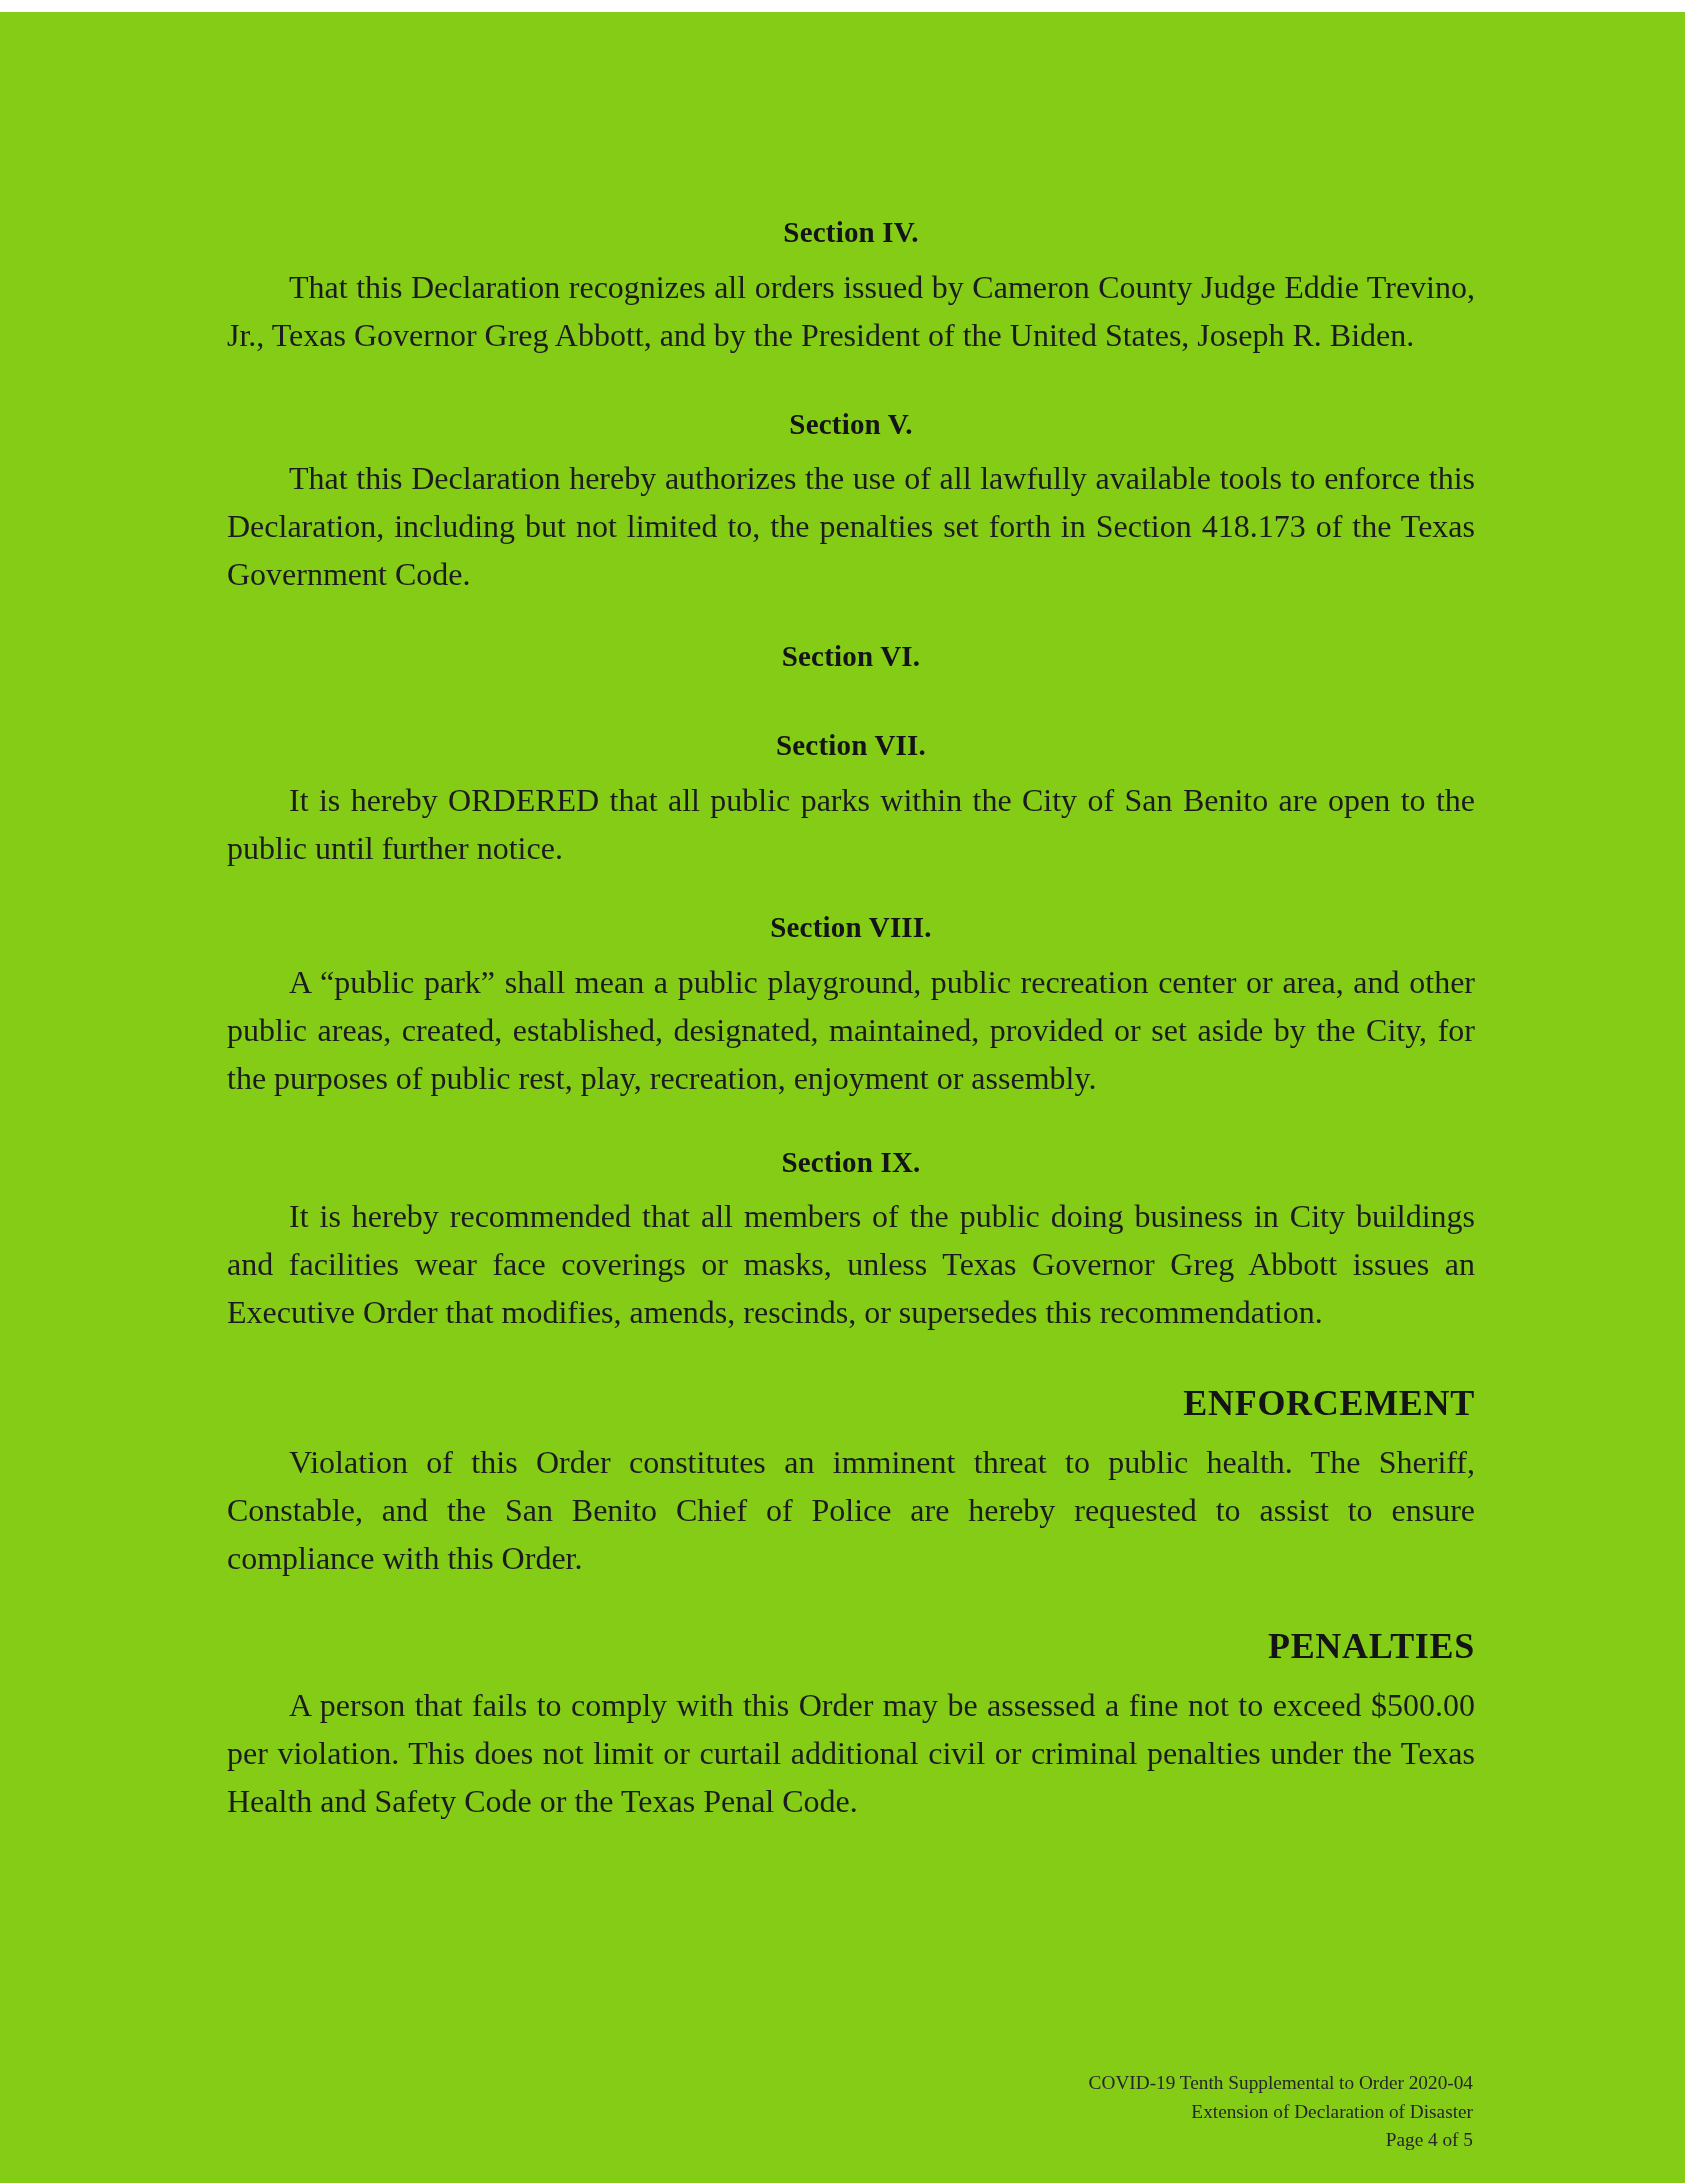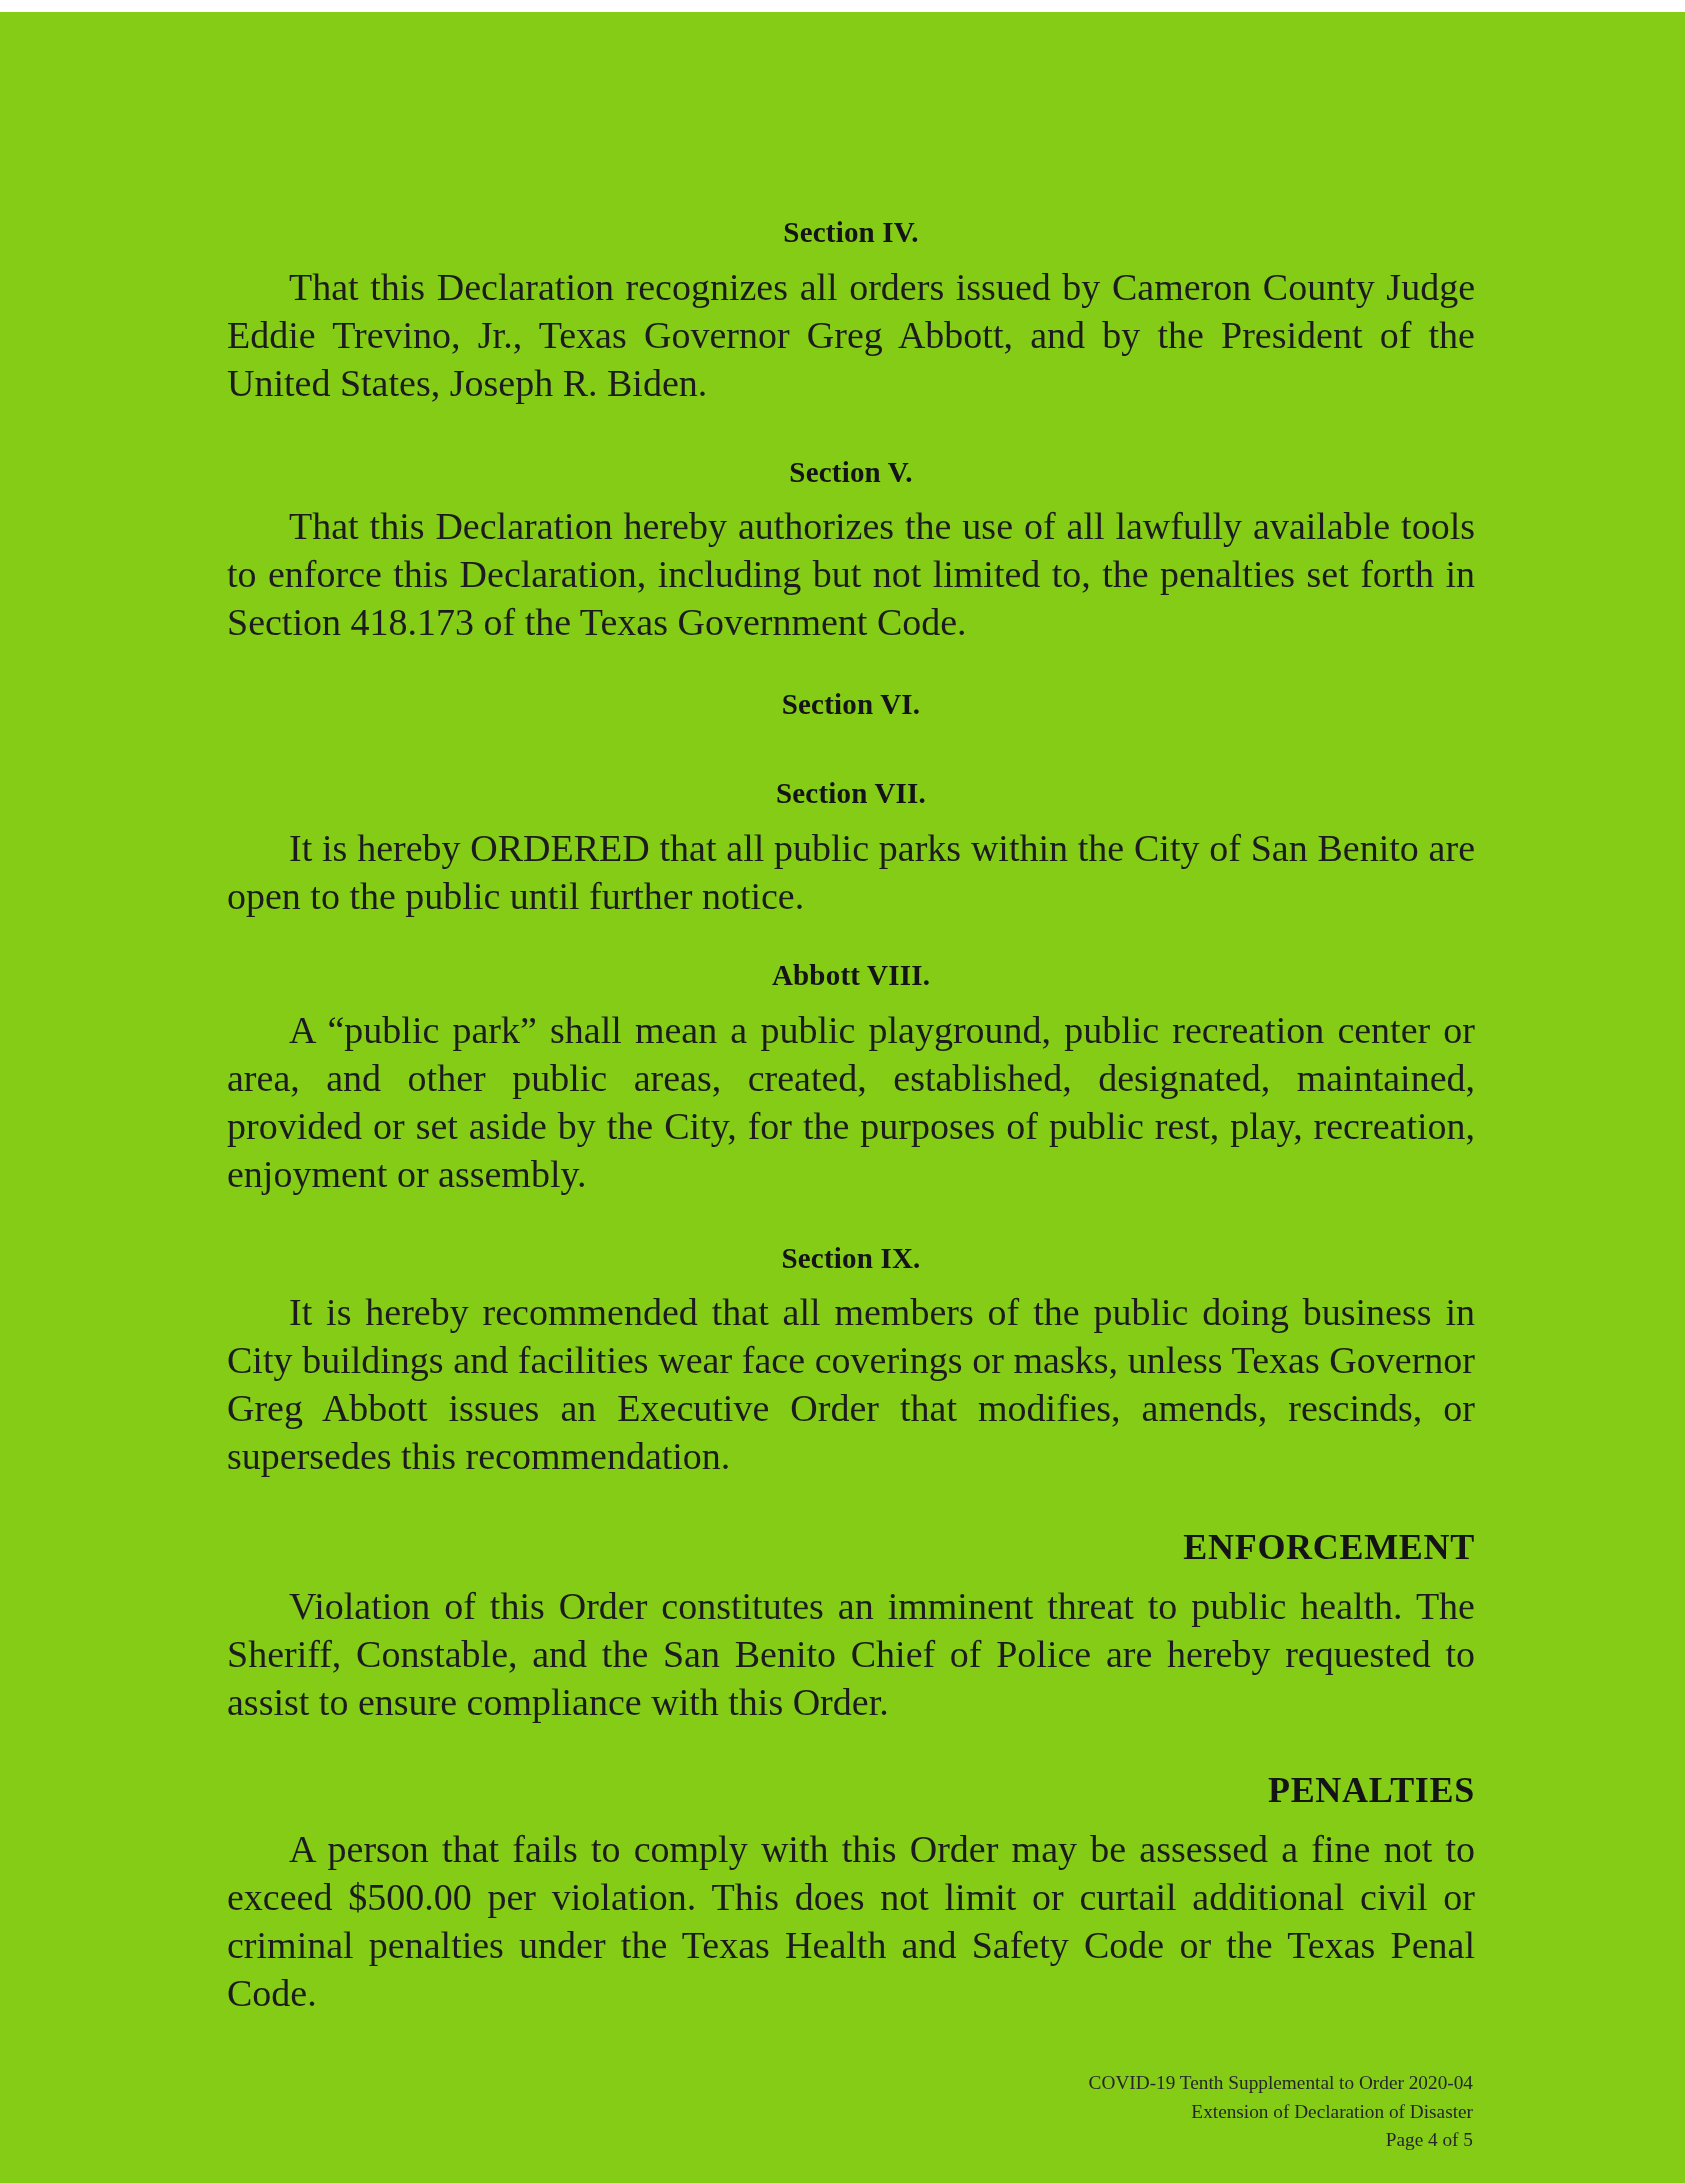--- a/index.html
+++ b/index.html
@@ -43,21 +43,21 @@
     font-size: 36px;
     line-height: 1.15;
     letter-spacing: 0.7px;
     color: #141416;
     margin: 0;
   }
 
   .para {
     text-align: justify;
     text-justify: inter-word;
-    font-size: 38px;
+    font-size: 32px;
     line-height: 48px;
     text-indent: 62px;
     color: #1c1c1f;
     margin: 0;
     hyphens: none;
   }
 
   
   .gap-sec-to-para { height: 13.4px; }
   .gap-para-to-sec-1 { height: 49px; }
@@ -104,21 +104,21 @@
     <div class="gap-sec-to-para"></div>
 
     <div class="gap-para-to-sec-3"></div>
 
     <h2 class="section-heading">Section VII.</h2>
     <div class="gap-sec-to-para"></div>
     <p class="para">It is hereby ORDERED that all public parks within the City of San Benito are open to the public until further notice.</p>
 
     <div class="gap-para-to-sec-4"></div>
 
-    <h2 class="section-heading">Abbott VIII.</h2>
+    <h2 class="section-heading">Section VIII.</h2>
     <div class="gap-sec-to-para"></div>
     <p class="para">A “public park” shall mean a public playground, public recreation center or area, and other public areas, created, established, designated, maintained, provided or set aside by the City, for the purposes of public rest, play, recreation, enjoyment or assembly.</p>
 
     <div class="gap-para-to-sec-5"></div>
 
     <h2 class="section-heading">Section IX.</h2>
     <div class="gap-sec-to-para"></div>
     <p class="para">It is hereby recommended that all members of the public doing business in City buildings and facilities wear face coverings or masks, unless Texas Governor Greg Abbott issues an Executive Order that modifies, amends, rescinds, or supersedes this recommendation.</p>
 
     <div class="gap-para-to-sec-6"></div>

